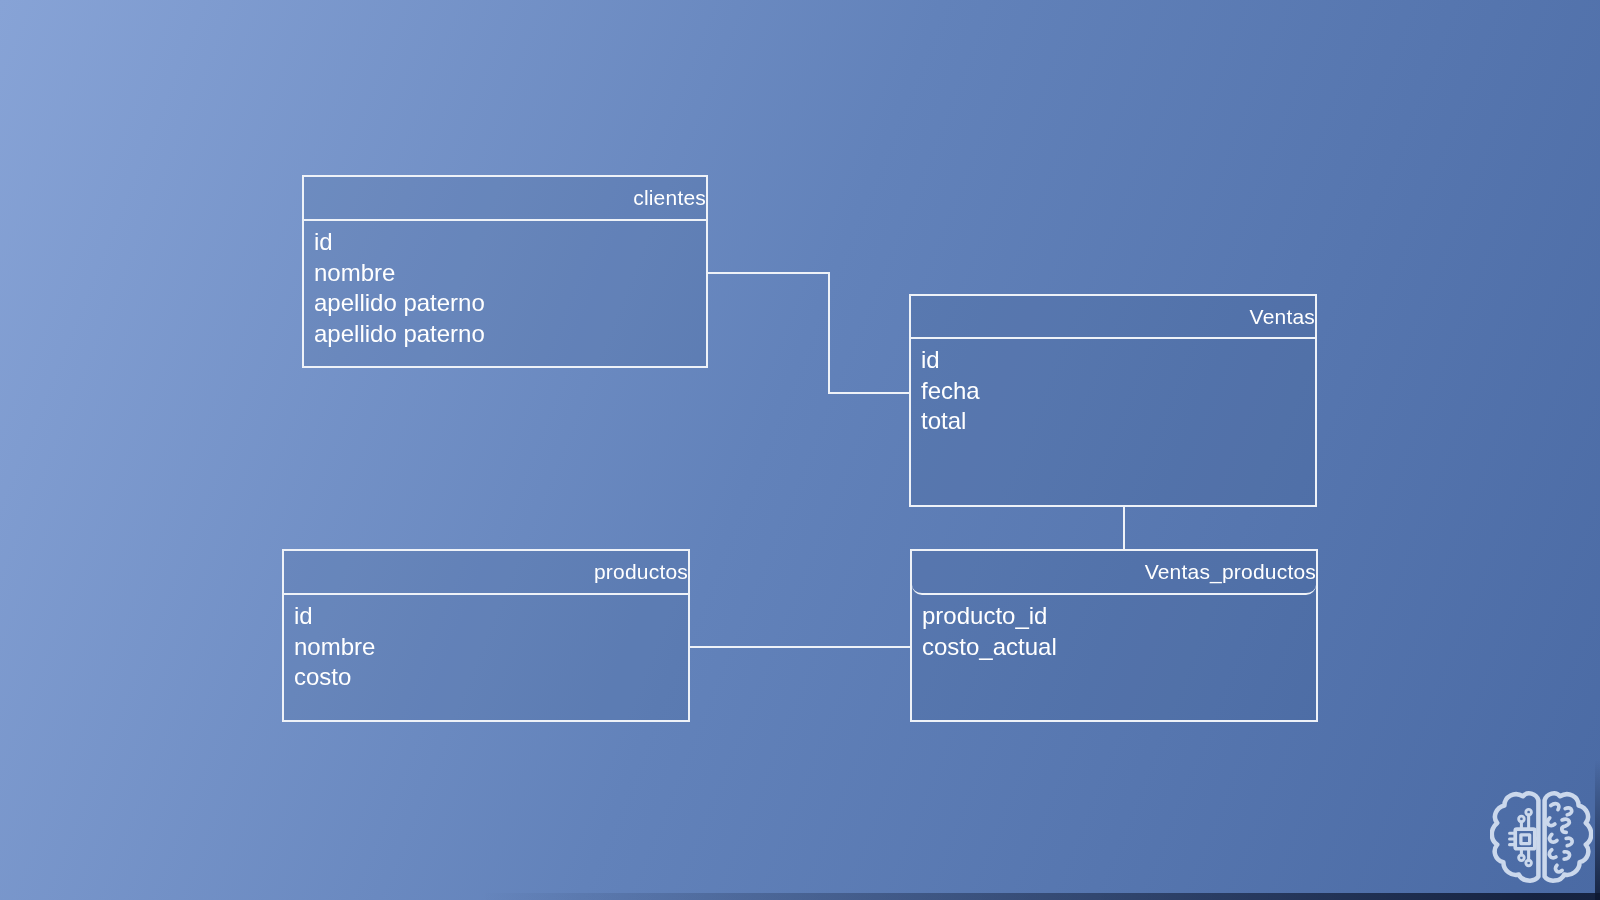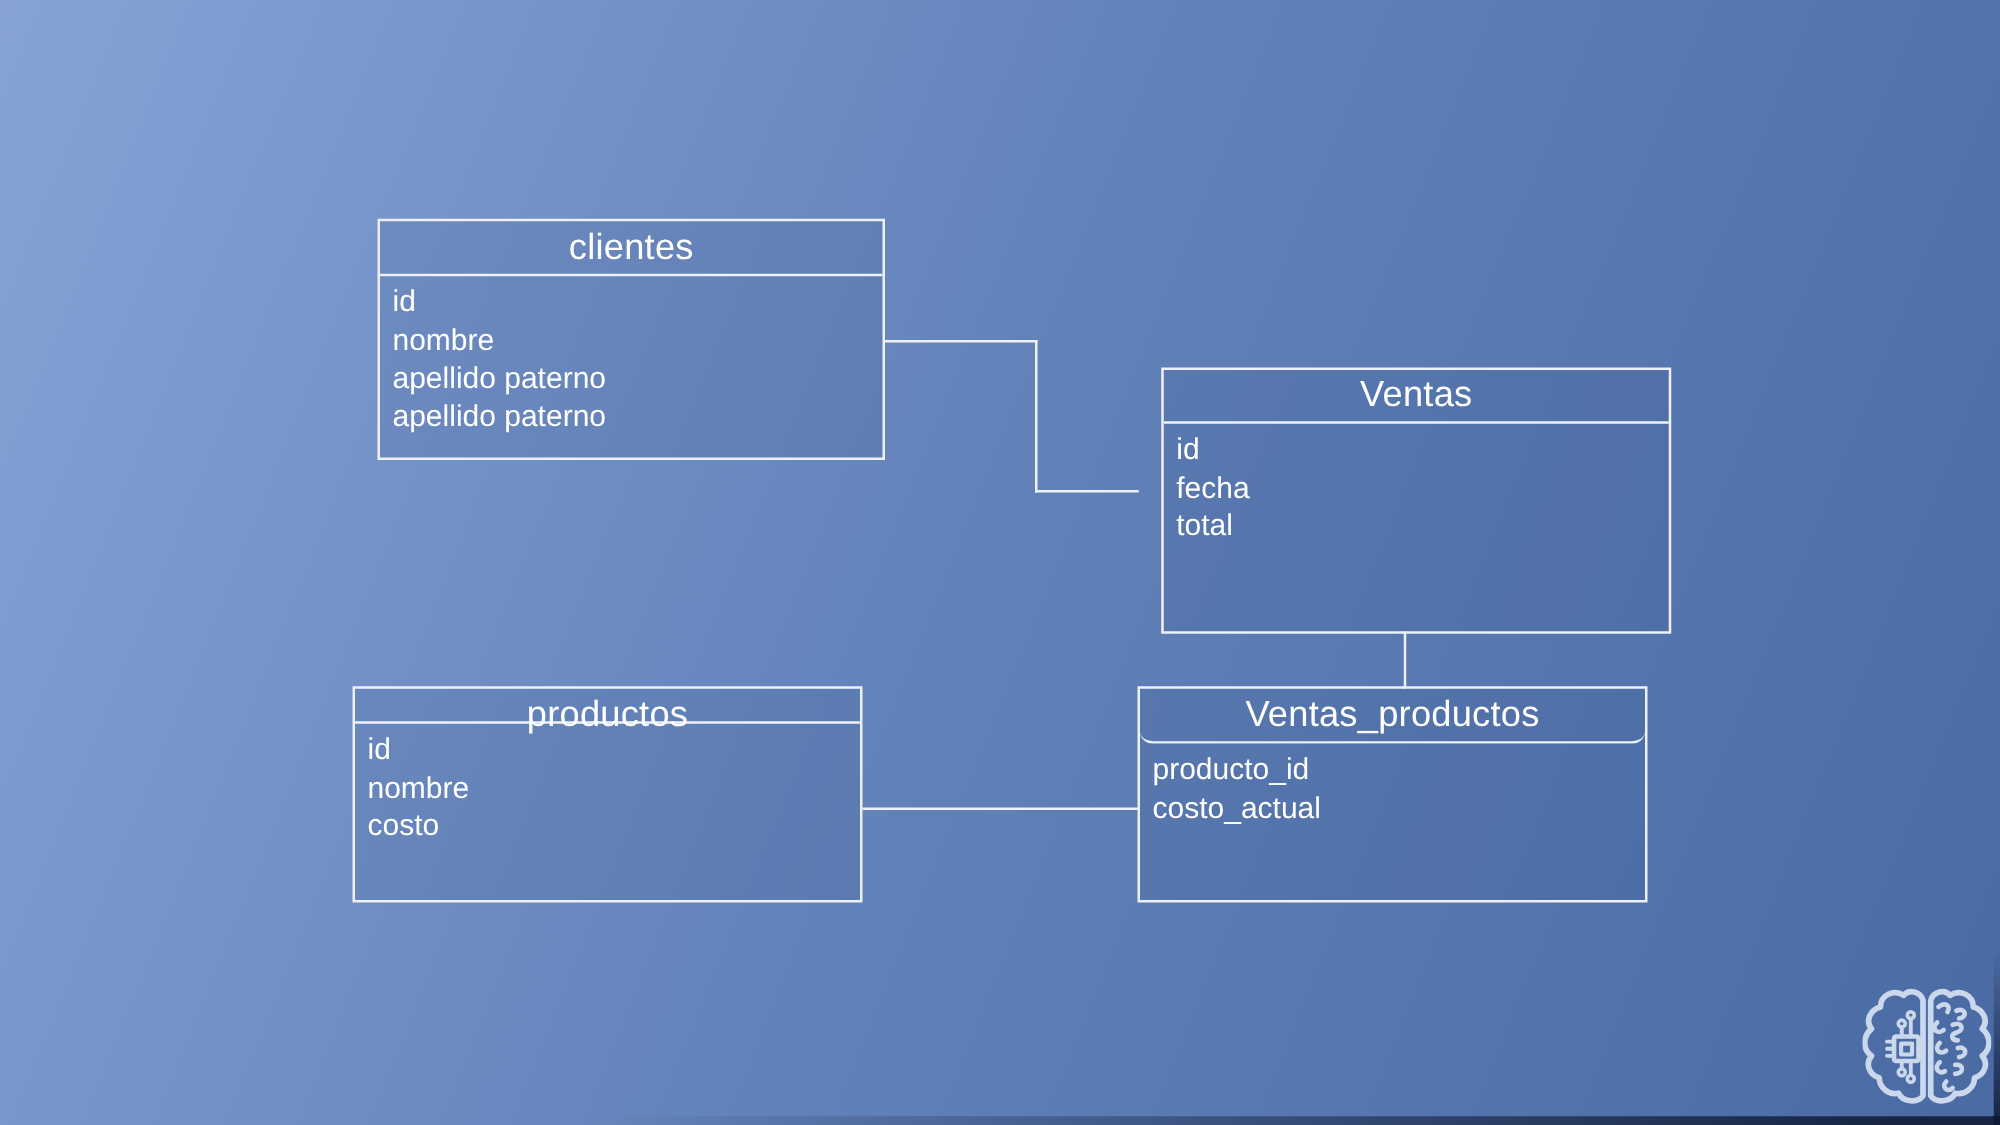--- a/index.html
+++ b/index.html
@@ -19,32 +19,32 @@
   .entity {
     position: absolute;
     box-sizing: border-box;
     border: 2px solid var(--line, #eef2f8);
     background: var(--boxfill, rgba(59,87,138,0.16));
     color: var(--text, #ffffff);
   }
   .entity-header {
     box-sizing: border-box;
     border-bottom: 2px solid var(--line, #eef2f8);
-    text-align: center;
-    font-size: 29px;
+    text-align: right;
+    font-size: 21px;
     letter-spacing: 0.2px;
   }
   #e-clientes        { left: 302px; top: 175px; width: 406px; height: 193px; }
-  #e-ventas          { left: 909px; top: 294px; width: 408px; height: 213px; margin-left: 20px; }
+  #e-ventas          { left: 909px; top: 294px; width: 408px; height: 213px; }
   #e-productos       { left: 282px; top: 549px; width: 408px; height: 173px; }
   #e-ventas-productos{ left: 910px; top: 549px; width: 408px; height: 173px; }
 
   #e-clientes .entity-header         { height: 44px; line-height: 42px; }
   #e-ventas .entity-header           { height: 43px; line-height: 41px; }
-  #e-productos .entity-header        { height: 28px; line-height: 42px; }
+  #e-productos .entity-header        { height: 44px; line-height: 42px; }
   #e-ventas-productos .entity-header { height: 44px; line-height: 42px; border-radius: 10px; }
 
   .entity-fields {
     padding: 6px 0 0 10px;
     font-size: 24px;
     line-height: 30.5px;
   }
   .field { white-space: nowrap; }
 
   .connector {

